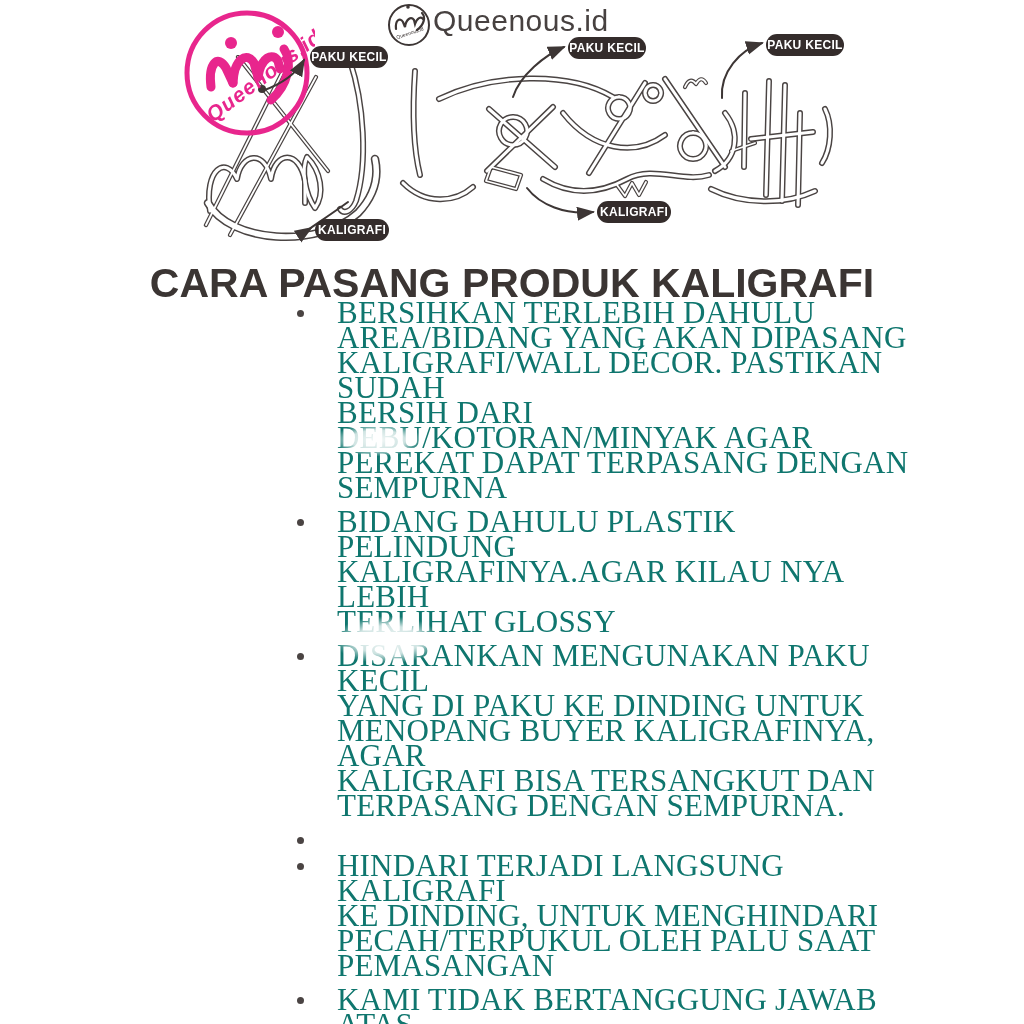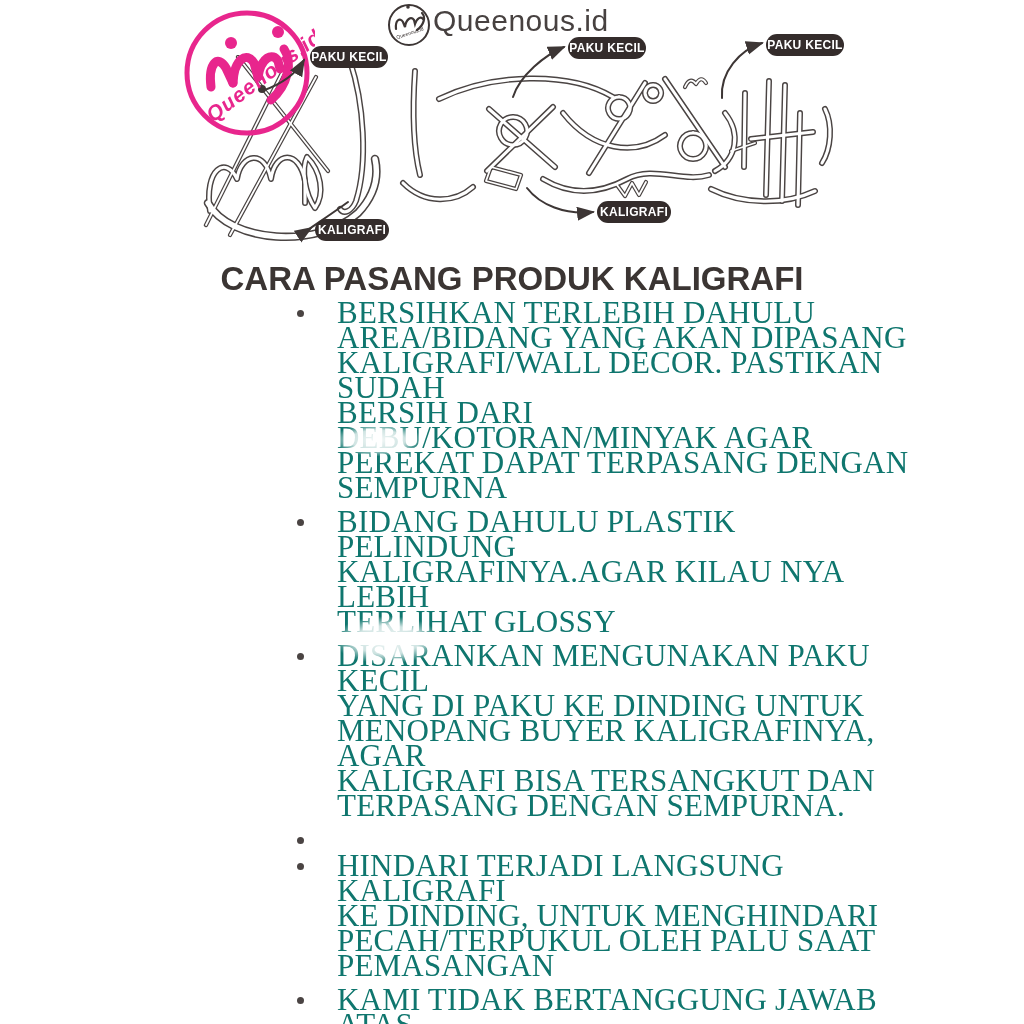--- a/index.html
+++ b/index.html
@@ -29,21 +29,21 @@
   .abs{position:absolute;}
   .tube-o{fill:none;stroke:#4a4443;stroke-width:6;stroke-linecap:round;stroke-linejoin:round;}
   .tube-i{fill:none;stroke:#ffffff;stroke-width:3.1;stroke-linecap:round;stroke-linejoin:round;}
   .thin-o{stroke-width:4.2;} .thin-i{stroke-width:1.8;}
   .wide-o{stroke-width:8.5;} .wide-i{stroke-width:5.4;}
   .ink-line{fill:none;stroke:#3d3635;stroke-width:2;stroke-linecap:round;}
   .pink-stroke{fill:none;stroke:#e8268d;stroke-linecap:round;stroke-linejoin:round;}
   
   .title{
     position:absolute;left:0;right:0;top:260px;text-align:center;
-    font-size:33px;font-weight:bold;color:#3b3533;letter-spacing:0;
+    font-size:41px;font-weight:bold;color:#3b3533;letter-spacing:0;
   }
   .instructions{
     position:absolute;left:297px;top:300px;width:620px;
     list-style:none;margin:0;padding:0;
   }
   .instructions li{display:flex;margin:0 0 9px 0;}
   .dot{flex:none;width:7px;height:7px;border-radius:50%;background:#4a4443;margin:10px 33px 0 0;}
   .instr-text{
     font-family:"Liberation Serif","DejaVu Serif",serif;
     font-size:31px;line-height:25px;color:#0f766e;

